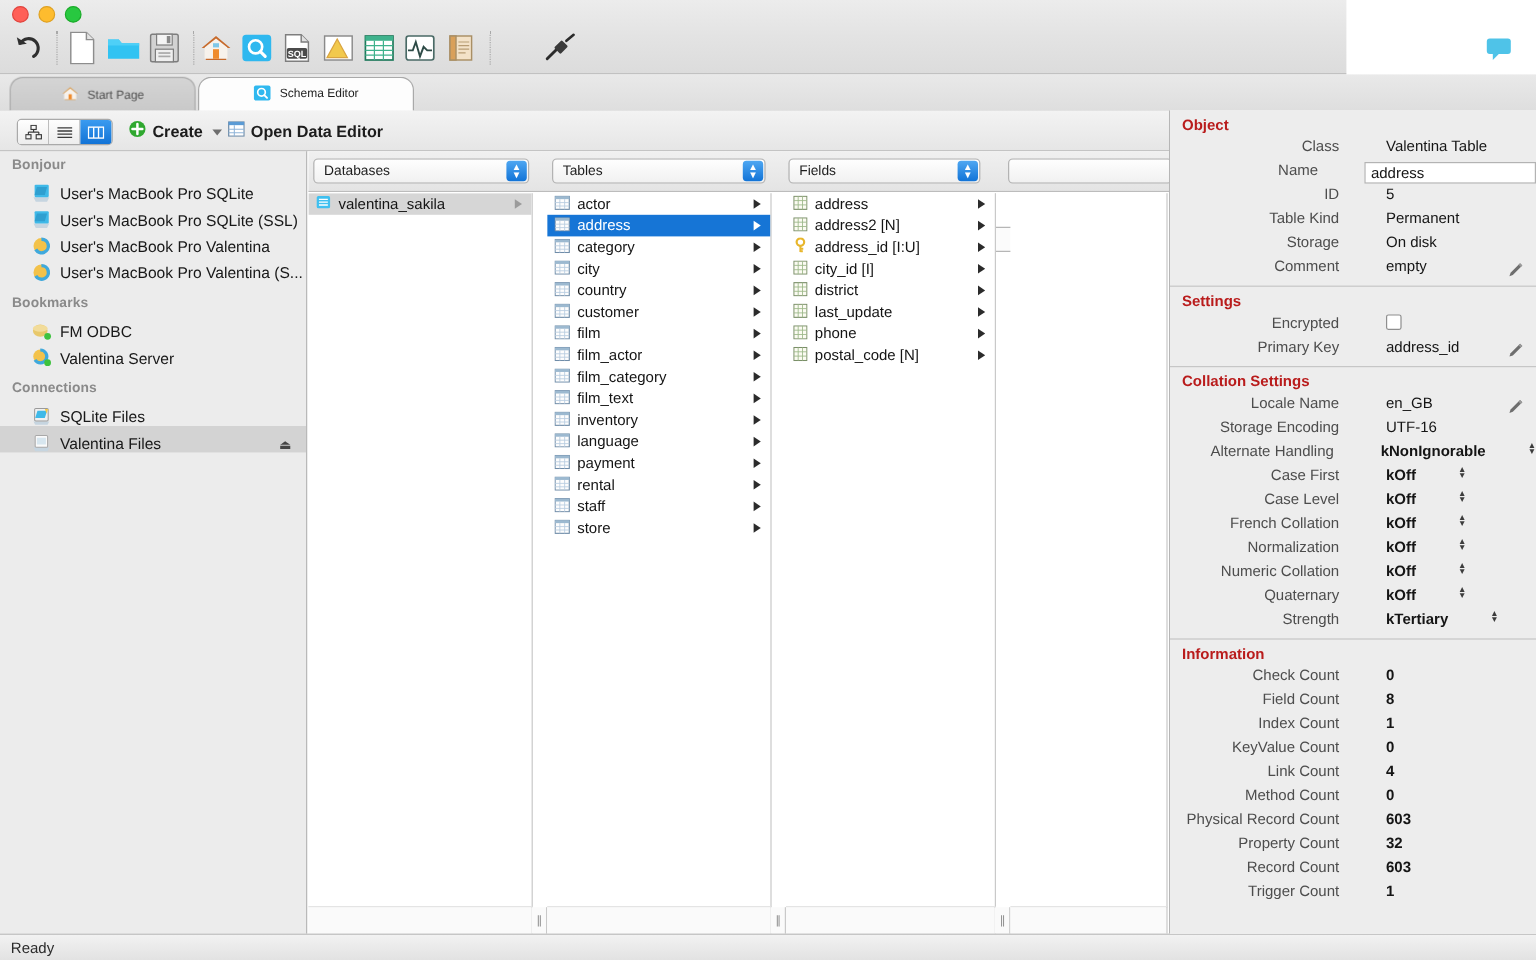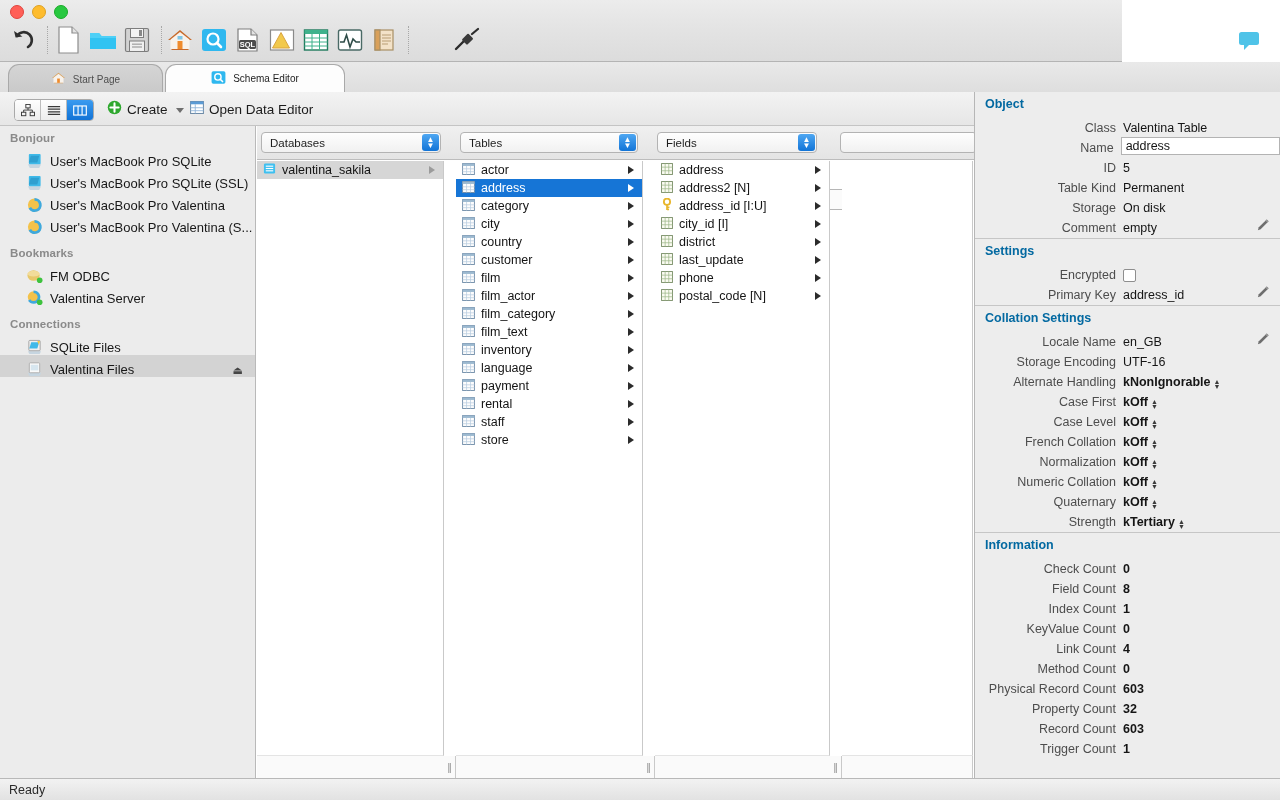--- a/index.html
+++ b/index.html
@@ -63,20 +63,21 @@
     color: #1d1d1d;
   }
   .tab .tlabel { white-space: nowrap; }
 
   
   .actionbar {
     position: absolute; left: 0; top: 92px; width: 1280px; height: 34px;
     background: linear-gradient(to bottom, #f3f3f3, #e6e6e6);
     border-bottom: 1px solid #c4c4c4;
     box-sizing: border-box;
+    font-weight: bold;
   }
   .segmented {
     position: absolute; left: 14px; top: 7px; height: 20px;
     display: flex; border: 1px solid #a9a9a9; border-radius: 4px; overflow: hidden;
     background: #fff;
   }
   .seg {
     width: 26px; height: 20px; display:flex; align-items:center; justify-content:center;
     border-right: 1px solid #bdbdbd; background: linear-gradient(to bottom,#fefefe,#ededed);
     box-sizing: border-box;
@@ -175,27 +176,28 @@
     border-right: 1px solid #c9c9c9; border-top: 1px solid #e4e4e4;
   }
 
   
   .inspector {
     position: absolute; right: 0; top: 92px; width: 306px; bottom: 22px;
     background: #ededed; border-left: 1px solid #b6b6b6;
     box-sizing: border-box; overflow: hidden;
   }
   .insp-header {
-    font-size: 12.5px; font-weight: bold; color: #0369a1;
+    font-size: 12.5px; font-weight: bold; color: #b91c1c;
     padding: 5px 0 4px 10px;
   }
   .insp-sep { height: 1px; background: #c6c6c6; margin: 3px 0 0 0; }
   .irow {
-    height: 20px; display: flex; align-items: flex-end; position: relative;
+    height: 20px; display: flex; align-items: flex-start; position: relative;
     font-size: 12.5px;
+    gap: 32px;
   }
   .ilabel {
     width: 148px; text-align: right; padding-right: 7px;
     color: #4d4d4d; white-space: nowrap; box-sizing: border-box;
   }
   .ivalue { color: #151515; white-space: nowrap; }
   .ivalue.mono-bold { font-weight: bold; }
   .ifield {
     width: 162px; height: 18px; background: #ffffff;
     border: 1px solid #b3b3b3; box-sizing: border-box;

